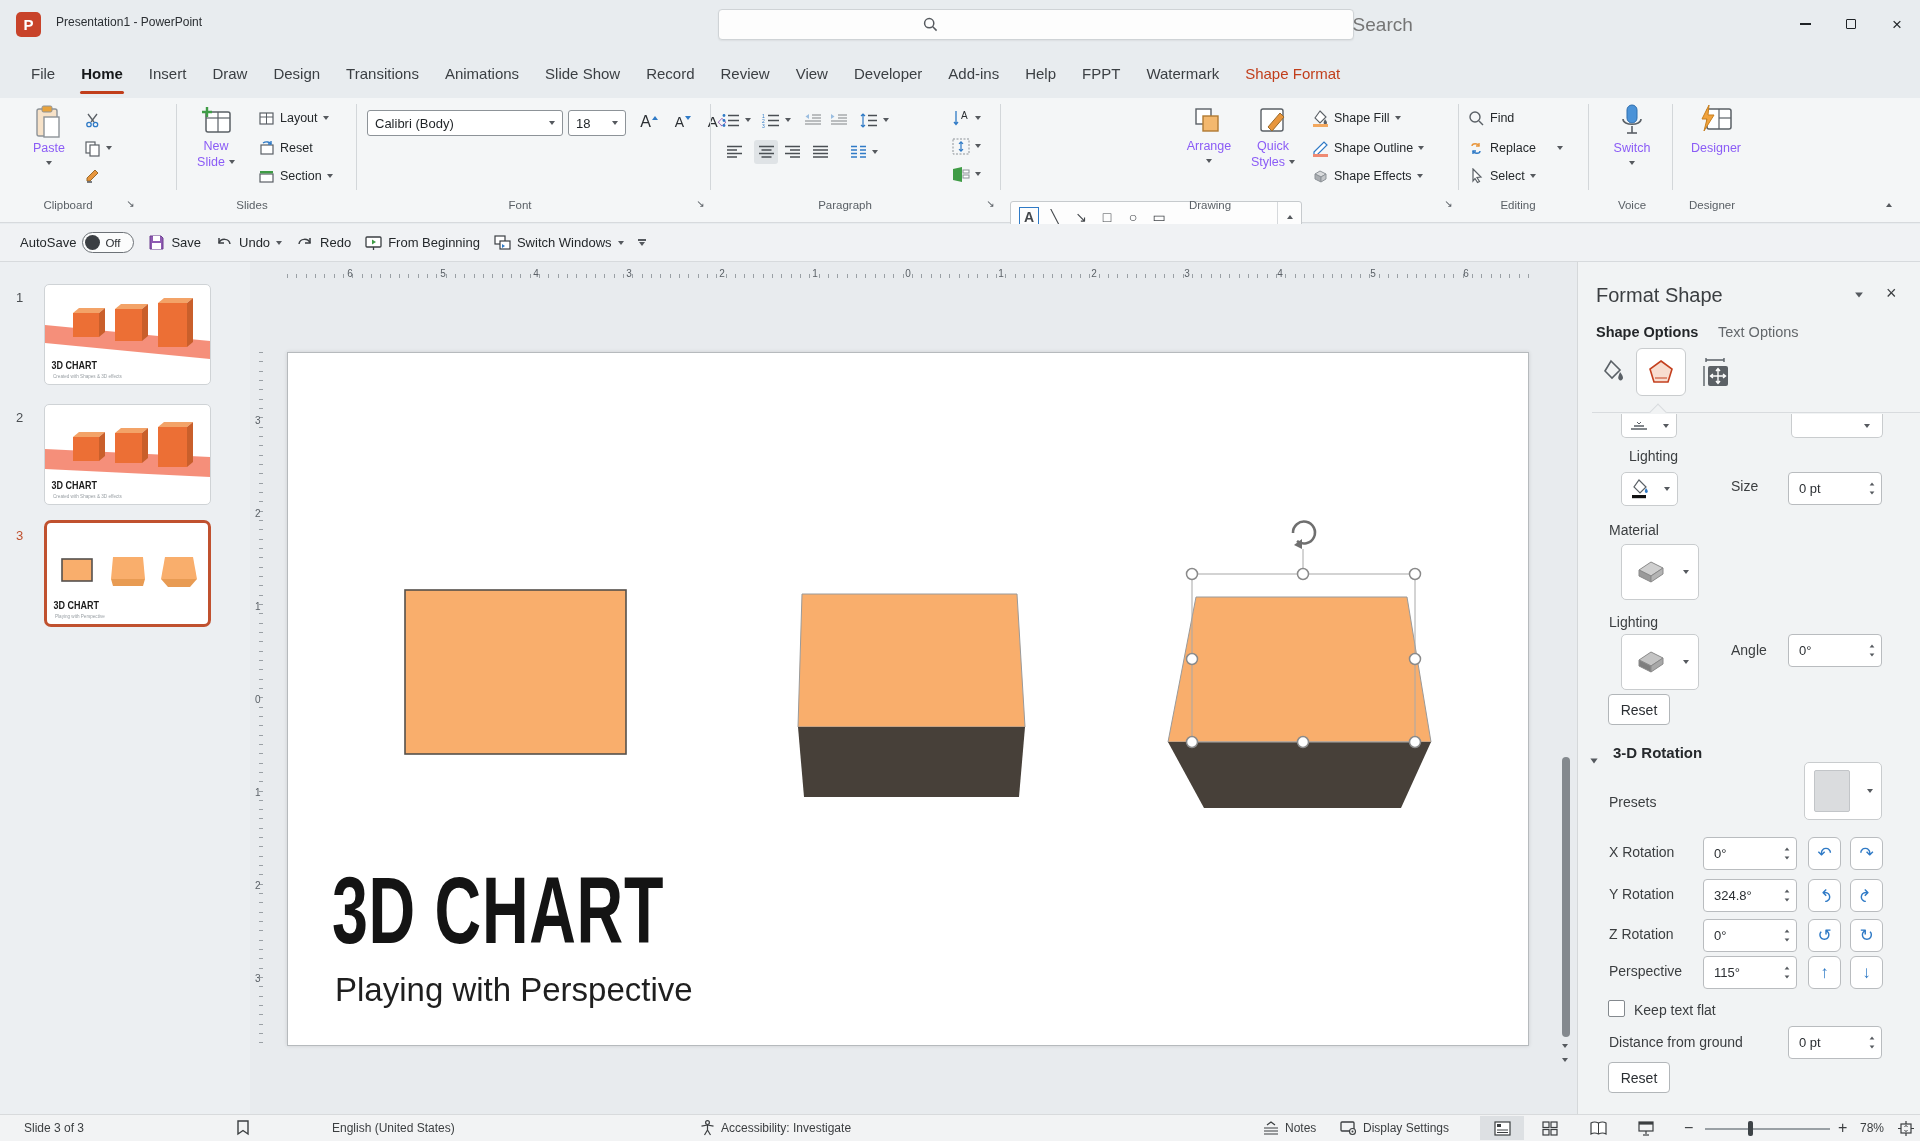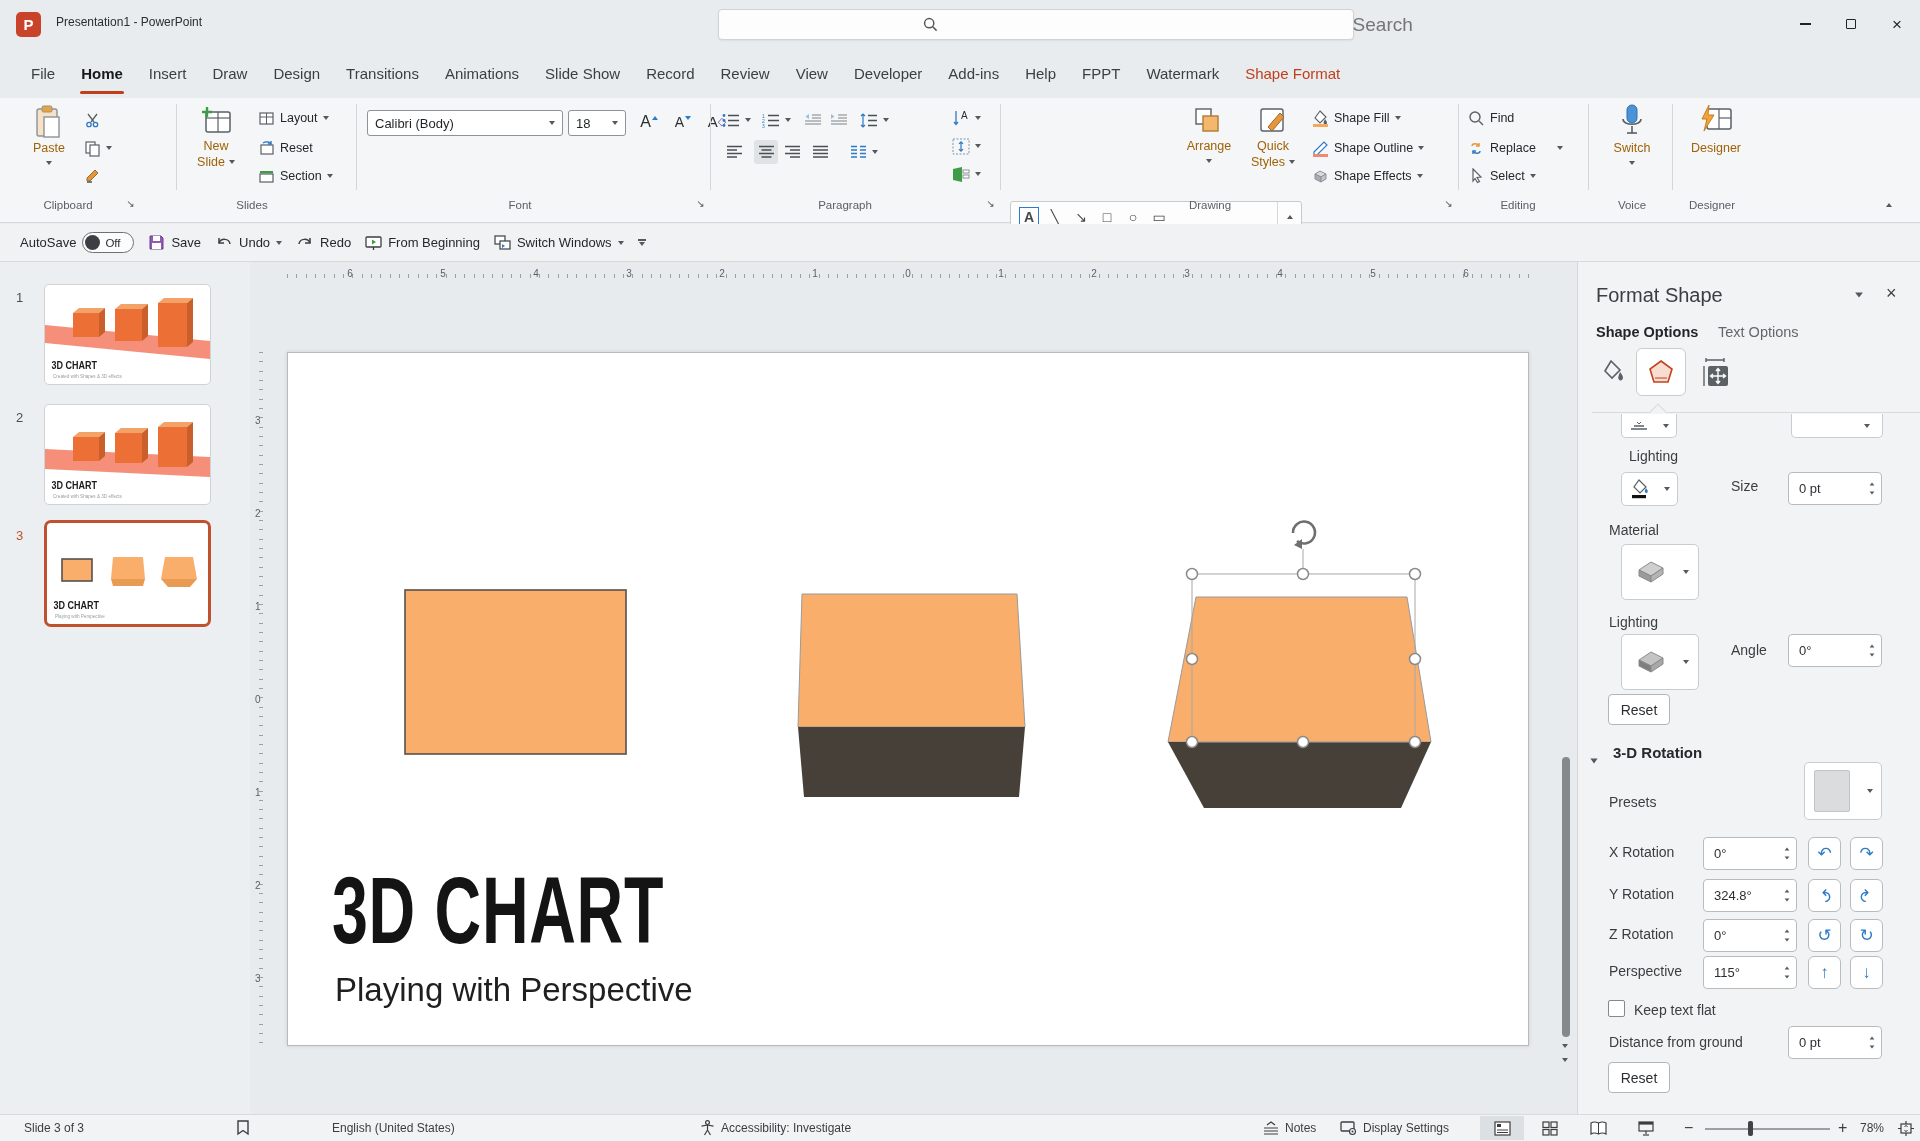--- a/index.html
+++ b/index.html
@@ -31,21 +31,21 @@
           display:flex; align-items:center; justify-content:center; gap:7px; font-size:14px; color:#24282b; }
   .sharebtn { background:var(--accent-red,#c13e1b); border-color:var(--accent-red,#c13e1b); color:#fff; font-weight:bold; }
   .recdot { width:13px; height:13px; border:1.6px solid #2b2f33; border-radius:50%; display:flex; align-items:center; justify-content:center; }
   .recdot::after { content:""; width:6px; height:6px; background:#2b2f33; border-radius:50%; }
 
   
   .ribbon { position:absolute; left:0; top:98px; width:1920px; height:125px; background:#f4f6f7; border-bottom:1px solid #d7dadd; }
   .grp-label { position:absolute; top:101px; font-size:11.5px; color:#5a6066; transform:translateX(-50%); white-space:nowrap; }
   .vsep { position:absolute; top:6px; width:1px; height:86px; background:#d3d7da; }
   .launcher { position:absolute; top:99px; width:13px; height:13px; font-size:10px; color:#5a6066; line-height:13px; text-align:center; }
-  .bigbtn { position:absolute; display:flex; flex-direction:column; align-items:center; font-size:12.5px; color:#a16207; text-align:center; line-height:1.25; }
+  .bigbtn { position:absolute; display:flex; flex-direction:column; align-items:center; font-size:12.5px; color:#8b5cf6; text-align:center; line-height:1.25; }
   .smallbtn { position:absolute; display:flex; align-items:center; gap:5px; font-size:12.5px; color:#24282b; height:24px; }
   .chev { width:0; height:0; border-left:3.5px solid transparent; border-right:3.5px solid transparent; border-top:4px solid #55595e; display:inline-block; }
   .chev-up { width:0; height:0; border-left:3.5px solid transparent; border-right:3.5px solid transparent; border-bottom:4px solid #55595e; display:inline-block; }
   .combo { position:absolute; height:26px; background:#fff; border:1px solid #8d9398; border-radius:3px; display:flex; align-items:center; padding:0 7px; font-size:13px; color:#1f2326; justify-content:space-between; }
   .fontbtn { position:absolute; top:146px; height:27px; display:flex; align-items:center; justify-content:center; font-size:14.5px; color:#2b2f33; }
   .icon16 { width:17px; height:17px; flex:none; }
   .selectedtool { background:#dfe3e6; border-radius:3px; }
   .gallery { position:absolute; left:1010px; top:103px; width:292px; height:92px; background:#fdfdfd; border:1px solid #c6cacd; border-radius:3px; }
   .gcell { position:absolute; width:24px; height:24px; display:flex; align-items:center; justify-content:center; font-size:14px; color:#44484c; }
   .gallery .arrows { position:absolute; right:0; top:0; width:24px; height:90px; border-left:1px solid #d6d9dc; display:flex; flex-direction:column; align-items:center; justify-content:space-around; }

